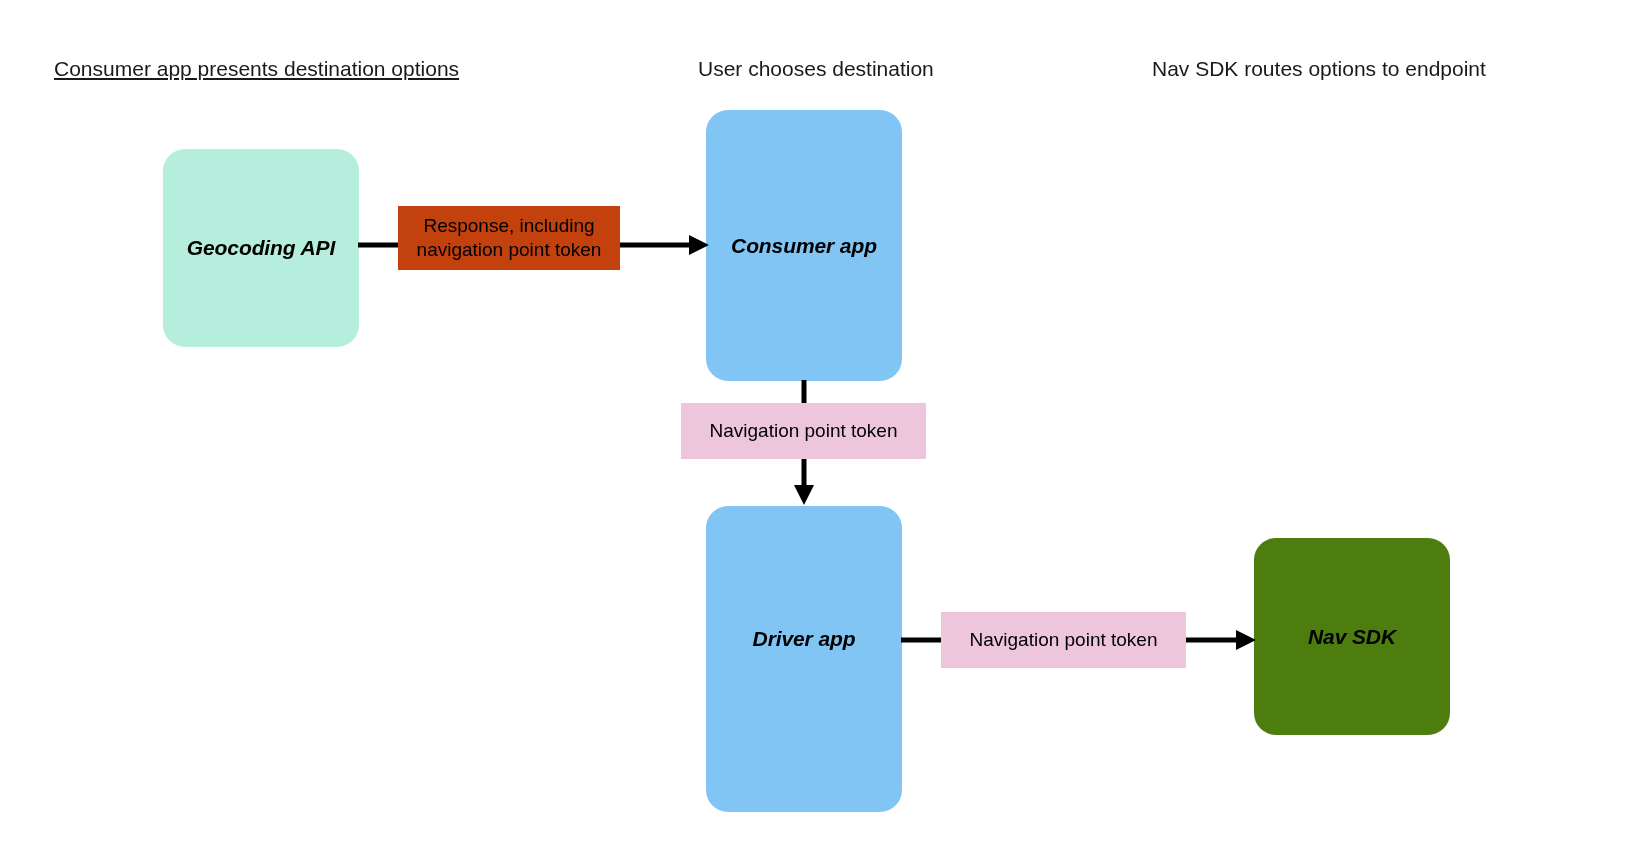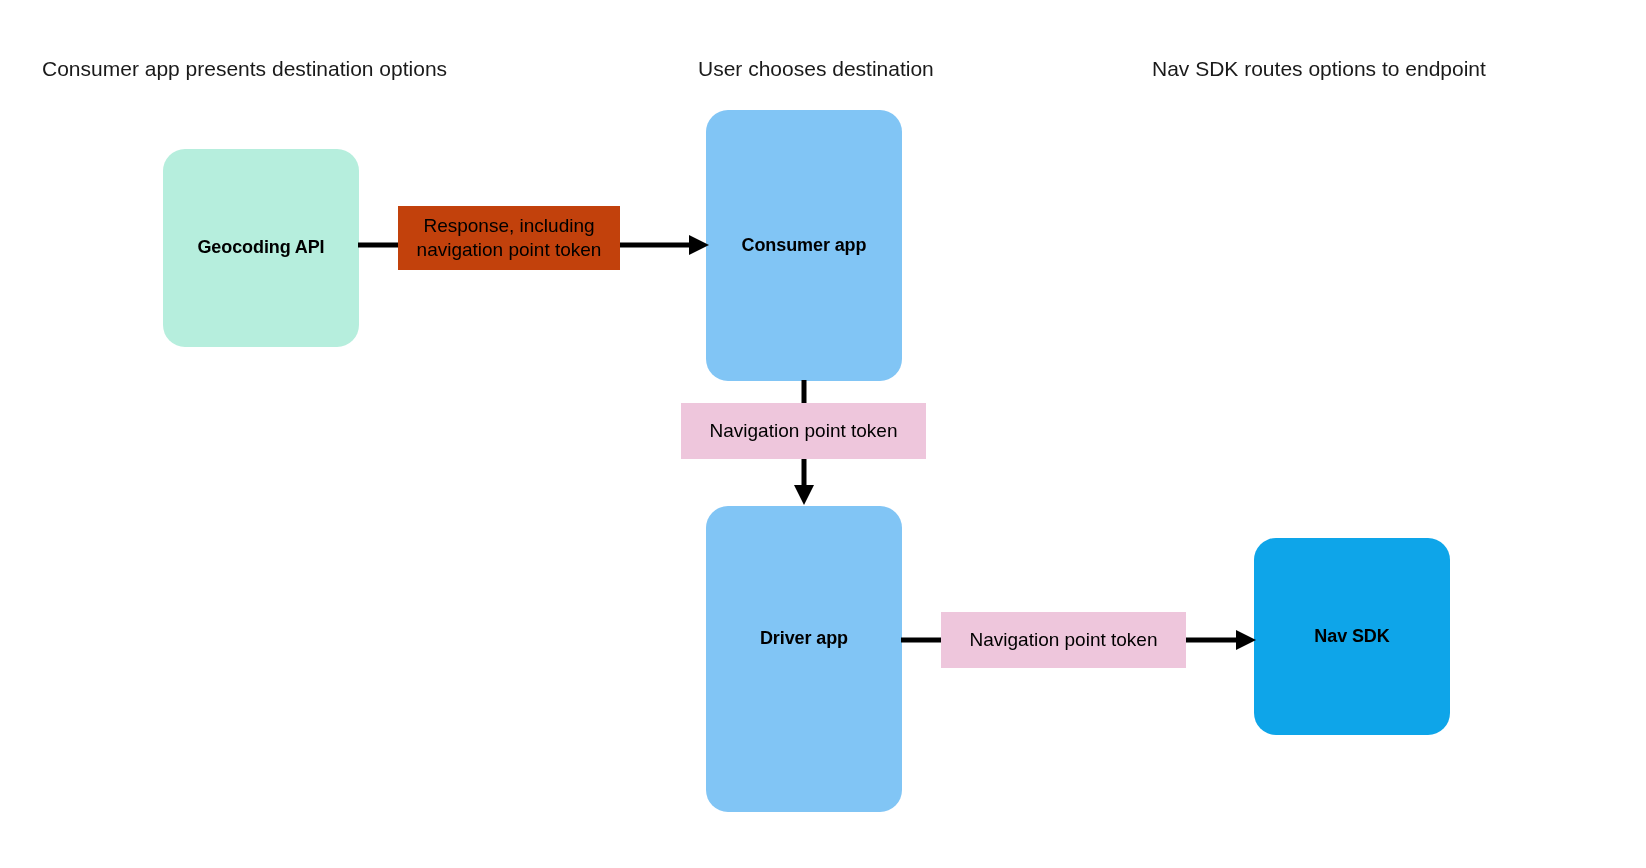--- a/index.html
+++ b/index.html
@@ -35,25 +35,26 @@
   .node {
     position: absolute;
     box-sizing: border-box;
     border-radius: 22px;
     display: flex;
     align-items: center;
     justify-content: center;
     text-align: center;
   }
   .node-label {
-    font-size: 18px;
+    font-size: 21px;
     font-weight: 700;
     color: #000000;
     line-height: 1.2;
     letter-spacing: -0.1px;
+    font-style: italic;
   }
 
   
   .edge-label {
     position: absolute;
     box-sizing: border-box;
     display: flex;
     align-items: center;
     justify-content: center;
     text-align: center;
@@ -74,21 +75,21 @@
   .connector svg {
     display: block;
     overflow: visible;
   }
 </style>
 </head>
 <body>
 
 <div id="canvas">
 
-  <div class="stage-caption" style="left:42px; top:56px;">Consumer app presents destination options</div>
+  <div class="stage-caption" style="left:54px; top:56px;text-decoration:underline;">Consumer app presents destination options</div>
 
   <div class="stage-caption" style="left:668px; top:56px;margin-left:30px;">User chooses destination</div>
 
   <div class="stage-caption" style="left:1152px; top:56px;">Nav SDK routes options to endpoint</div>
 
   <div class="connector" style="left:358px; top:232px; width:352px; height:26px;">
     <svg width="352" height="26" viewBox="0 0 352 26" aria-hidden="true">
       <line x1="0" y1="13" x2="336" y2="13" stroke="#000000" stroke-width="5"></line>
       <polygon points="331,3 351,13 331,23" fill="#000000"></polygon>
     </svg>
@@ -113,21 +114,21 @@
   </div>
 
   <div class="node" style="left:706px; top:506px; width:196px; height:306px; background:#81c5f5;">
     <span class="node-label" style="position:relative; top:-20px;">Driver app</span>
   </div>
 
   <div class="node" style="left:706px; top:110px; width:196px; height:271px; background:#81c5f5;">
     <span class="node-label">Consumer app</span>
   </div>
 
-  <div class="node" style="left:1254px; top:538px; width:196px; height:197px; background:#0ea5e9;justify-content:center;">
+  <div class="node" style="left:1254px; top:538px; width:196px; height:197px; background:#4d7c0f;justify-content:center;">
     <span class="node-label">Nav SDK</span>
   </div>
 
   <div class="edge-label" style="left:398px; top:206px; width:222px; height:64px; background:#c2410c;">
     <span class="edge-label-text" style="max-width:200px;">Response, including navigation point token</span>
   </div>
 
   <div class="edge-label" style="left:681px; top:403px; width:245px; height:56px; background:#eec6dc;">
     <span class="edge-label-text">Navigation point token</span>
   </div>

